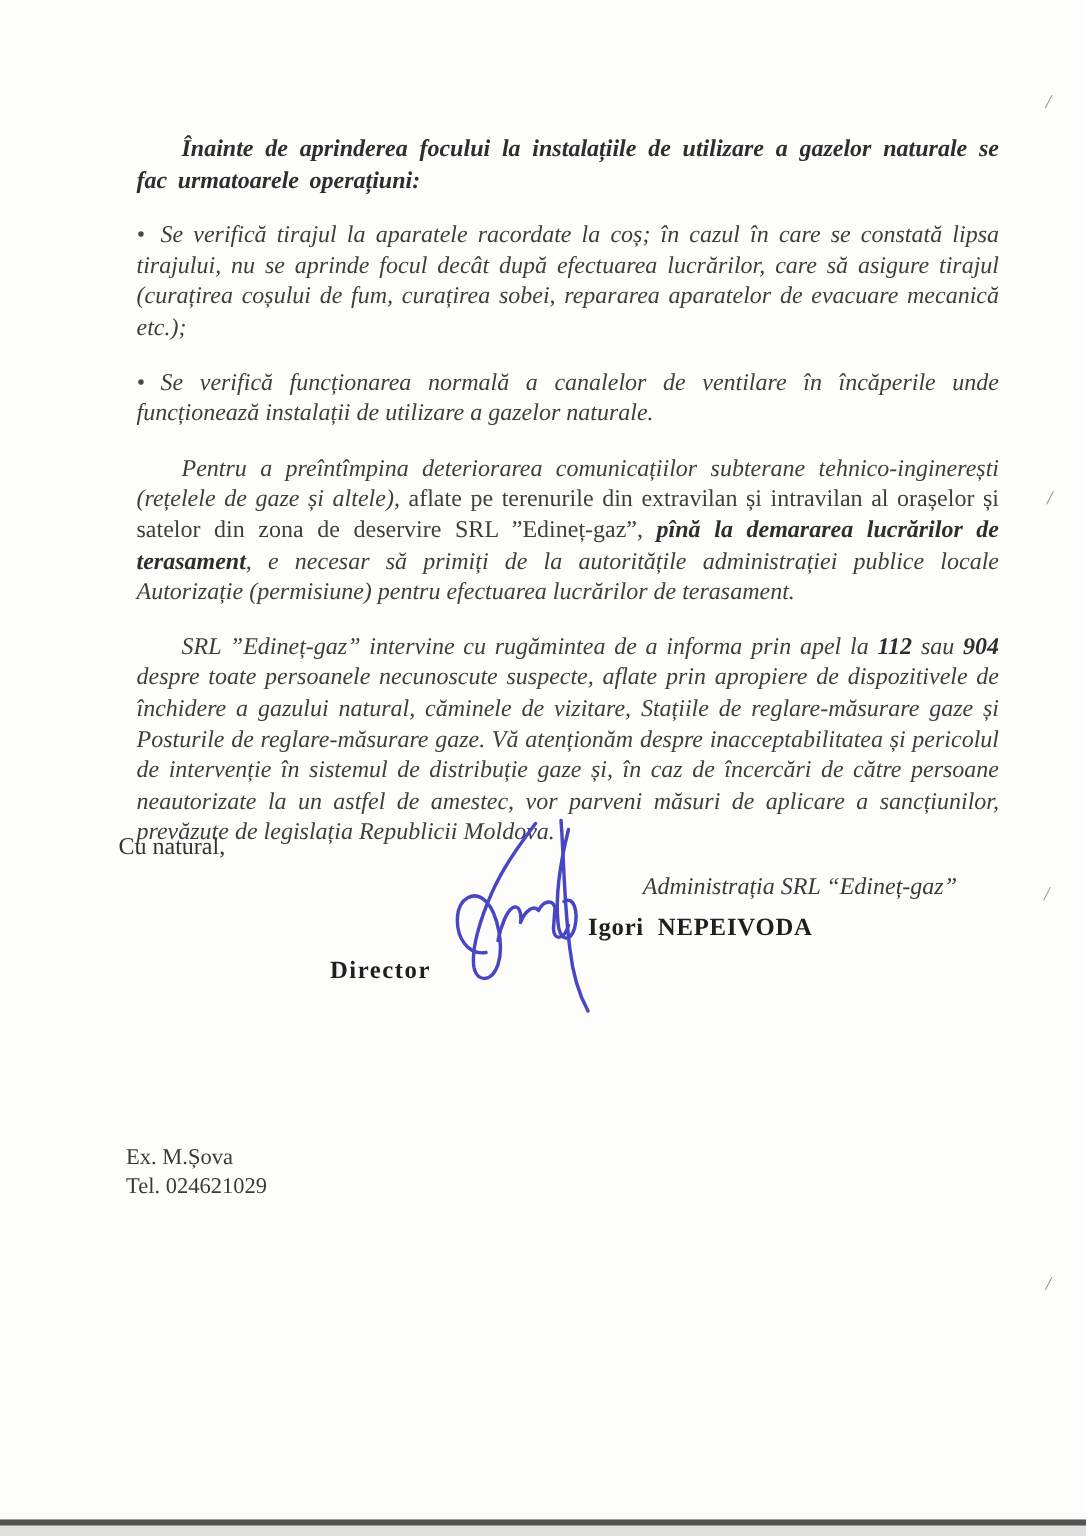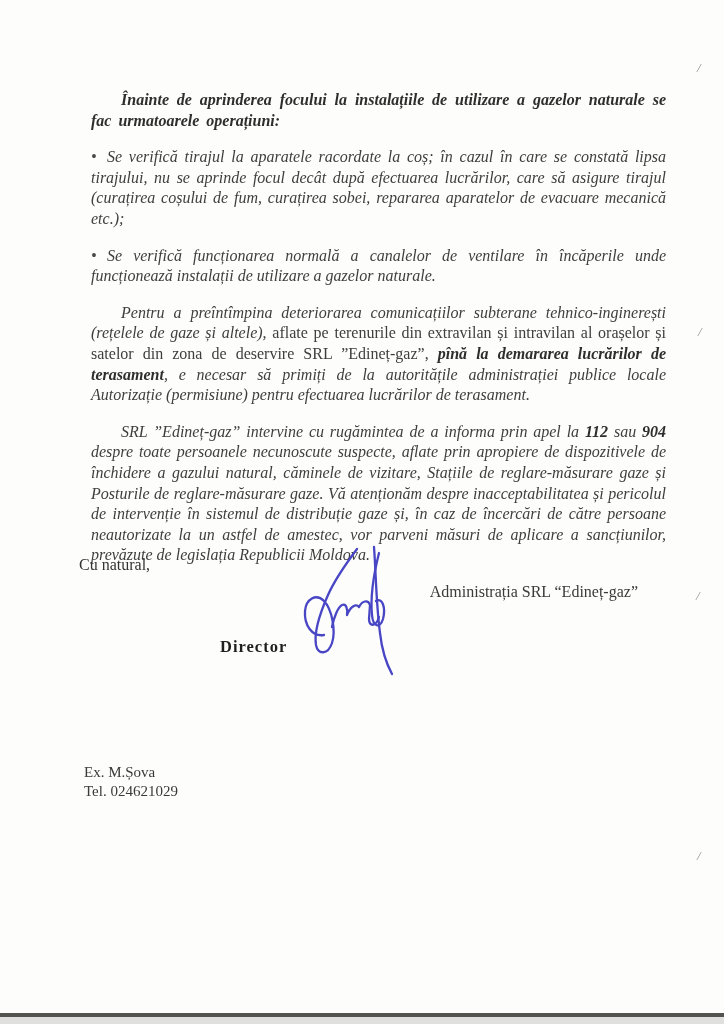--- a/index.html
+++ b/index.html
@@ -25,20 +25,21 @@
     text-indent:30px;
     word-spacing:3px;
   }
   .p-bullet { font-style:italic; }
   .bullet-glyph { display:inline-block; width:16px; text-indent:0; color:#4a4a4a; }
   .p-spaced { margin-top:10px !important; text-indent:30px; }
   .run-it { font-style:italic; }
   .run-up { font-style:normal; }
   .run-bi { font-style:italic; font-weight:bold; color:#2e2e2e; }
   .p-signoff {
+    font-style:italic;
     text-align:right;
     padding-right:28px;
     color:#3a3a3a;
   }
 
   
   .salutation {
     position:absolute; left:79px; top:556px;
     font-size:16px; color:#333;
   }
@@ -125,20 +126,21 @@
 
   <div class="closing-title">Director</div>
 
   <svg class="signature-svg" viewBox="0 0 110 135">
     <path class="sig-path" d="M69,6 C60,18 48,34 40,52 C32,70 26,90 28,102 C30,112 40,112 44,100 C48,88 44,66 36,58 C28,50 18,56 17,68 C16,82 24,94 36,92"></path>
     <path class="sig-path" d="M44,84 C46,74 50,64 54,62 C58,60 60,66 59,72 C62,64 68,60 71,64 C74,58 80,56 82,62 L81,76 C81,84 88,84 91,74"></path>
     <path class="sig-path" d="M91,10 C86,30 82,52 84,72 C85,84 92,86 95,76 C98,64 94,54 88,58"></path>
     <path class="sig-path" d="M86,4 C88,30 88,60 92,90 C94,108 98,120 104,131"></path>
   </svg>
 
+  <div class="closing-name">Igori  NEPEIVODA</div>
 
   <div class="footer-block">
     <div>Ex. M.Șova</div>
     <div>Tel. 024621029</div>
   </div>
 
   <span class="scan-mark" style="left:697px; top:60px;">/</span>
   <span class="scan-mark" style="left:698px; top:324px;">/</span>
   <span class="scan-mark" style="left:696px; top:588px;">/</span>
   <span class="scan-mark" style="left:697px; top:848px;">/</span>

